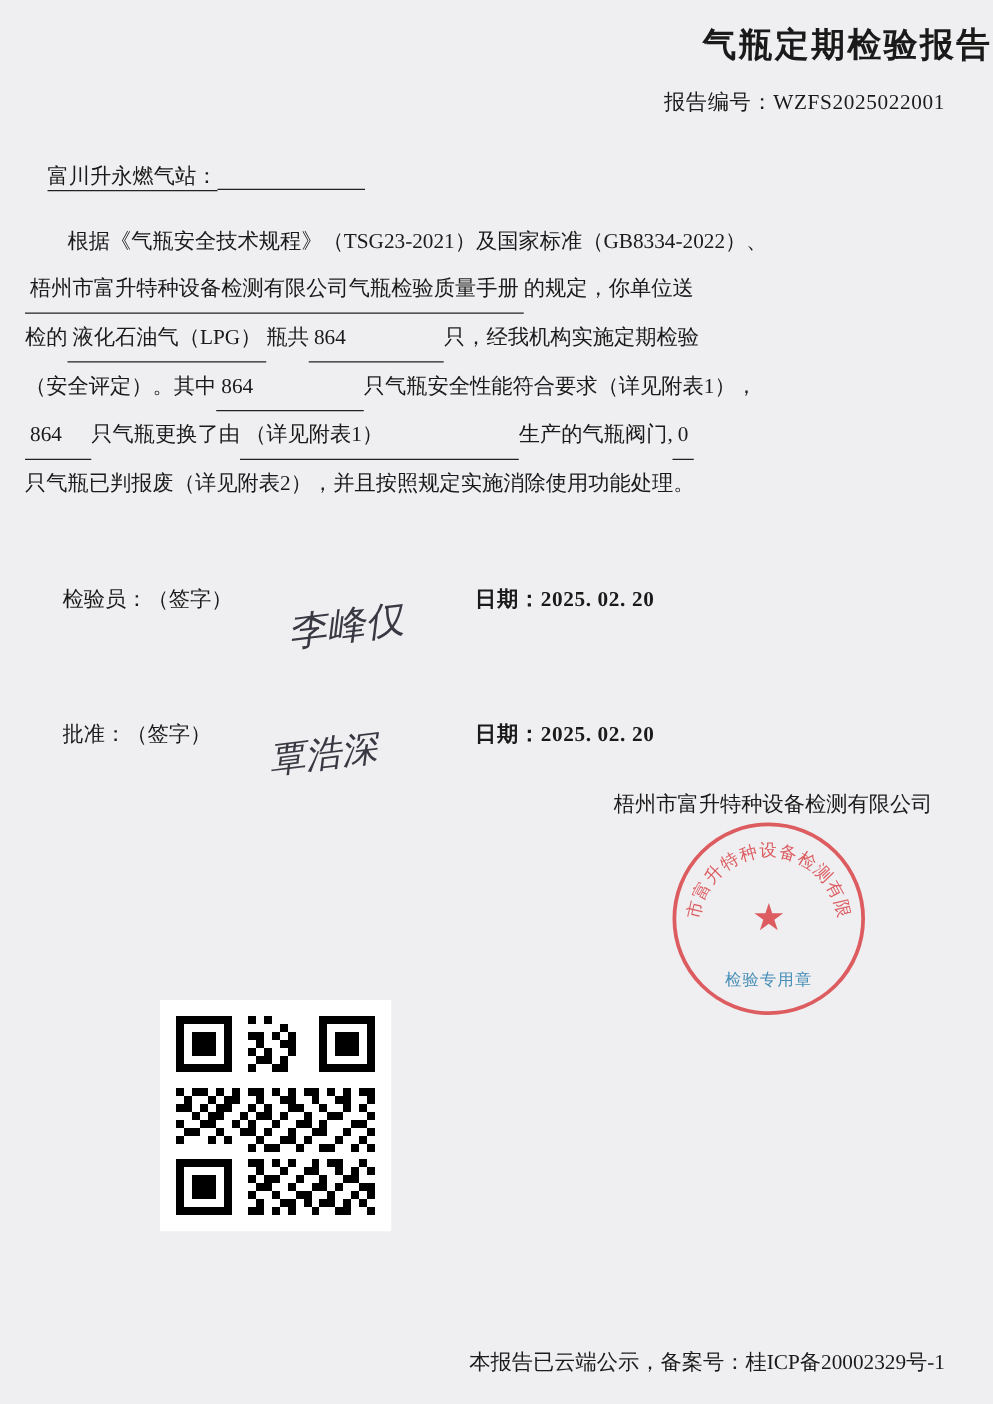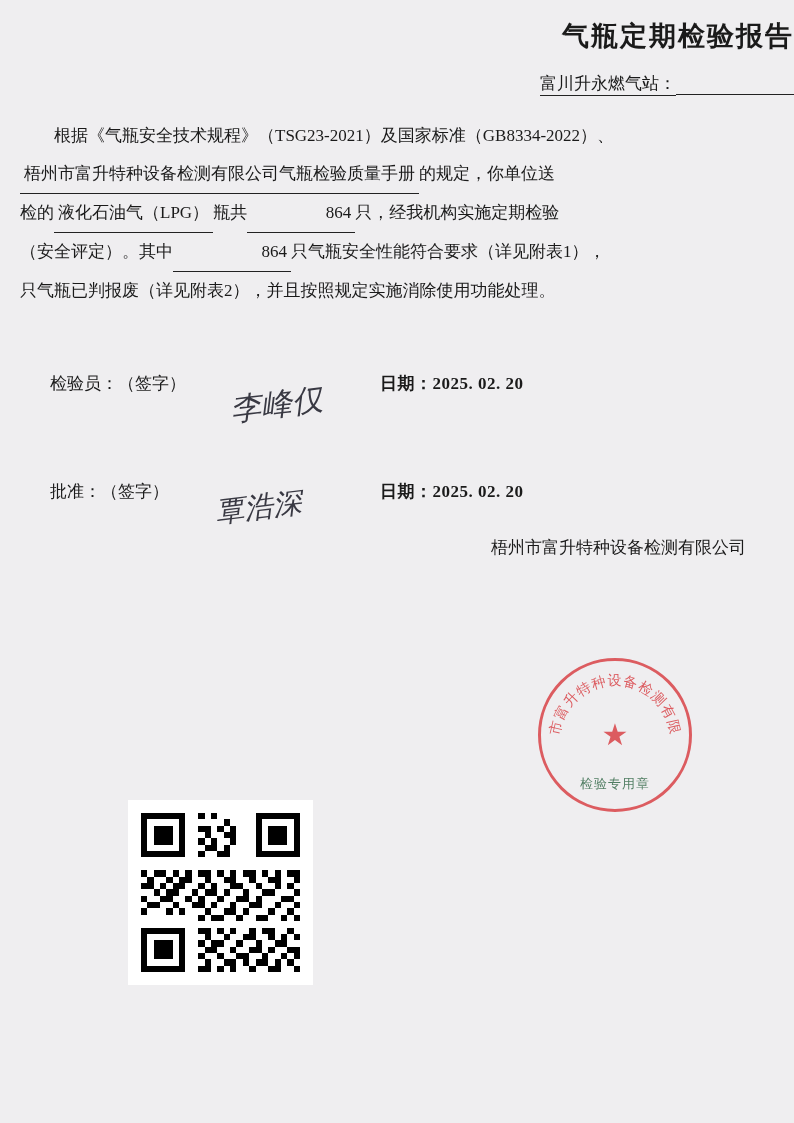--- a/index.html
+++ b/index.html
@@ -30,24 +30,23 @@
     font-family: "Liberation Serif", "DejaVu Serif", serif;
   }
   .report-no {
     text-align: right;
     font-size: 17px;
     margin-top: 16px;
     padding-right: 38px;
     letter-spacing: 0.5px;
   }
   .recipient {
-    margin-top: 18px;
+    margin-top: 36px;
     padding-left: 38px;
     font-size: 17px;
-    text-align: right;
   }
   .recipient .name {
     border-bottom: 1px solid #222;
     padding-bottom: 2px;
   }
   .recipient .tail-line {
     display: inline-block;
     width: 118px;
     border-bottom: 1px solid #222;
     vertical-align: bottom;
@@ -64,21 +63,21 @@
     margin: 0;
     text-indent: 0;
   }
   .indent {
     display: inline-block;
     width: 34px;
   }
   .ul {
     border-bottom: 1px solid #222;
     display: inline-block;
-    text-align: right;
+    text-align: left;
     padding: 0 4px;
   }
   .ul-w1 { min-width: 210px; }
   .ul-w2 { min-width: 140px; }
   .ul-w3 { min-width: 100px; }
   .ul-w4 { min-width: 110px; }
   .ul-w5 { min-width: 45px; }
   .ul-w6 { min-width: 215px; text-align: left; }
   .sign-block {
     margin-top: 62px;
@@ -151,21 +150,21 @@
     fill: #d5252a;
     letter-spacing: 1px;
   }
   .stamp .bottom-text {
     position: absolute;
     width: 100%;
     bottom: 16px;
     text-align: center;
     font-size: 13px;
     font-family: "Liberation Sans", sans-serif;
-    color: #14532d;
+    color: #0369a1;
     letter-spacing: 1px;
   }
   .qr-wrap {
     position: absolute;
     left: 128px;
     top: 800px;
     text-align: center;
   }
   .qr {
     width: 185px;
@@ -191,37 +190,43 @@
     font-size: 17px;
   }
 </style>
 </head>
 <body>
 
 <div class="page">
 
   <div class="title">气瓶定期检验报告</div>
 
+  <div class="report-no">
+    <span>报告编号：</span><span>WZFS2025022001</span>
+  </div>
 
   <div class="recipient">
     <span class="name">富川升永燃气站：</span><span class="tail-line"></span>
   </div>
 
   <div class="body-text">
     <p>
       <span class="indent"></span><span>根据《气瓶安全技术规程》（TSG23-2021）及国家标准（GB8334-2022）、</span>
     </p>
     <p>
       <span class="ul ul-w1">梧州市富升特种设备检测有限公司气瓶检验质量手册</span><span>的规定，你单位送</span>
     </p>
     <p>
       <span>检的</span><span class="ul ul-w2">液化石油气（LPG）</span><span>瓶共</span><span class="ul ul-w3">864</span><span>只，经我机构实施定期检验</span>
     </p>
     <p>
       <span>（安全评定）。其中</span><span class="ul ul-w4">864</span><span>只气瓶安全性能符合要求（详见附表1），</span>
+    </p>
+    <p>
+      <span class="ul ul-w5">864</span><span>只气瓶更换了由</span><span class="ul ul-w6">（详见附表1）</span><span>生产的气瓶阀门,</span><span class="ul">0</span>
     </p>
     <p>
       <span>只气瓶已判报废（详见附表2），并且按照规定实施消除使用功能处理。</span>
     </p>
   </div>
 
   <div class="sign-block">
     <div class="sign-row">
       <span class="sign-label">检验员：（签字）</span>
       <span class="sig sig1">李峰仅</span>
@@ -385,14 +390,15 @@
         <rect x="11" y="26" width="2" height="1"></rect>
           <rect x="14" y="26" width="1" height="1"></rect>
           <rect x="16" y="26" width="1" height="1"></rect>
         <rect x="19" y="26" width="1" height="1"></rect>
           <rect x="22" y="26" width="2" height="1"></rect>
           <rect x="26" y="26" width="1" height="1"></rect>
       </g>
     </svg>
   </div>
 
+  <div class="footer">本报告已云端公示，备案号：桂ICP备20002329号-1</div>
 
 </div>
 
 </body></html>

